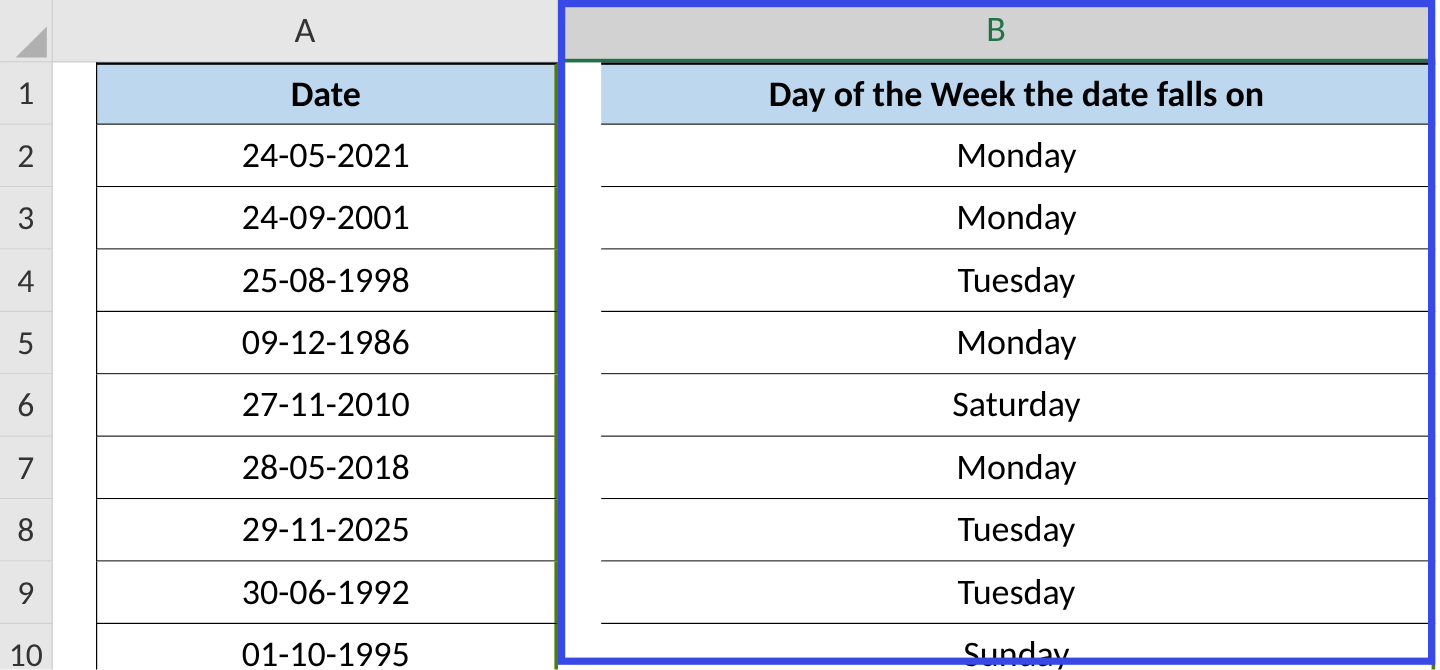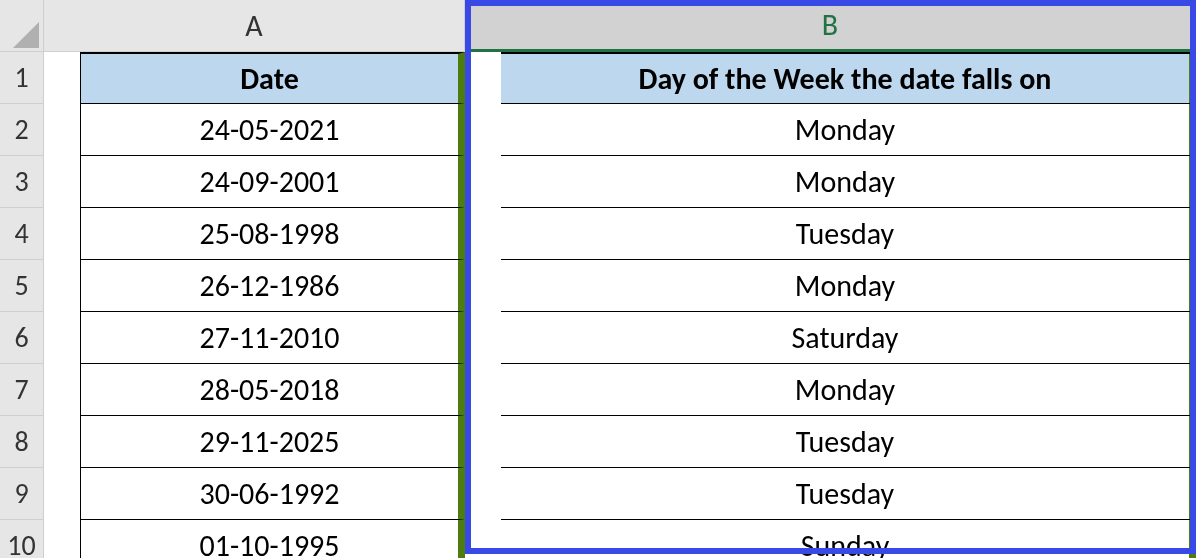--- a/index.html
+++ b/index.html
@@ -60,21 +60,21 @@
     border-bottom:1px solid #cfcfcf;
     display:flex;
     align-items:center;
     justify-content:center;
     color:#333;
     font-size:28px;
   }
   
   .cell {
     background:#ffffff;
-    border-right:7px solid #4d7c0f;
+    border-right:3px solid #4d7c0f;
     border-bottom:1px solid #000;
     display:flex;
     align-items:center;
     justify-content:center;
     font-size:30px;
     margin-left:36px;
   }
   .cell.left-border { border-left:1px solid #000; }
   
   .cell.th {
@@ -116,21 +116,21 @@
 
   <div class="row-head">3</div>
   <div class="cell left-border">24-09-2001</div>
   <div class="cell">Monday</div>
 
   <div class="row-head">4</div>
   <div class="cell left-border">25-08-1998</div>
   <div class="cell">Tuesday</div>
 
   <div class="row-head">5</div>
-  <div class="cell left-border">26-12-1986</div>
+  <div class="cell left-border">09-12-1986</div>
   <div class="cell">Monday</div>
 
   <div class="row-head">6</div>
   <div class="cell left-border">27-11-2010</div>
   <div class="cell">Saturday</div>
 
   <div class="row-head">7</div>
   <div class="cell left-border">28-05-2018</div>
   <div class="cell">Monday</div>
 

